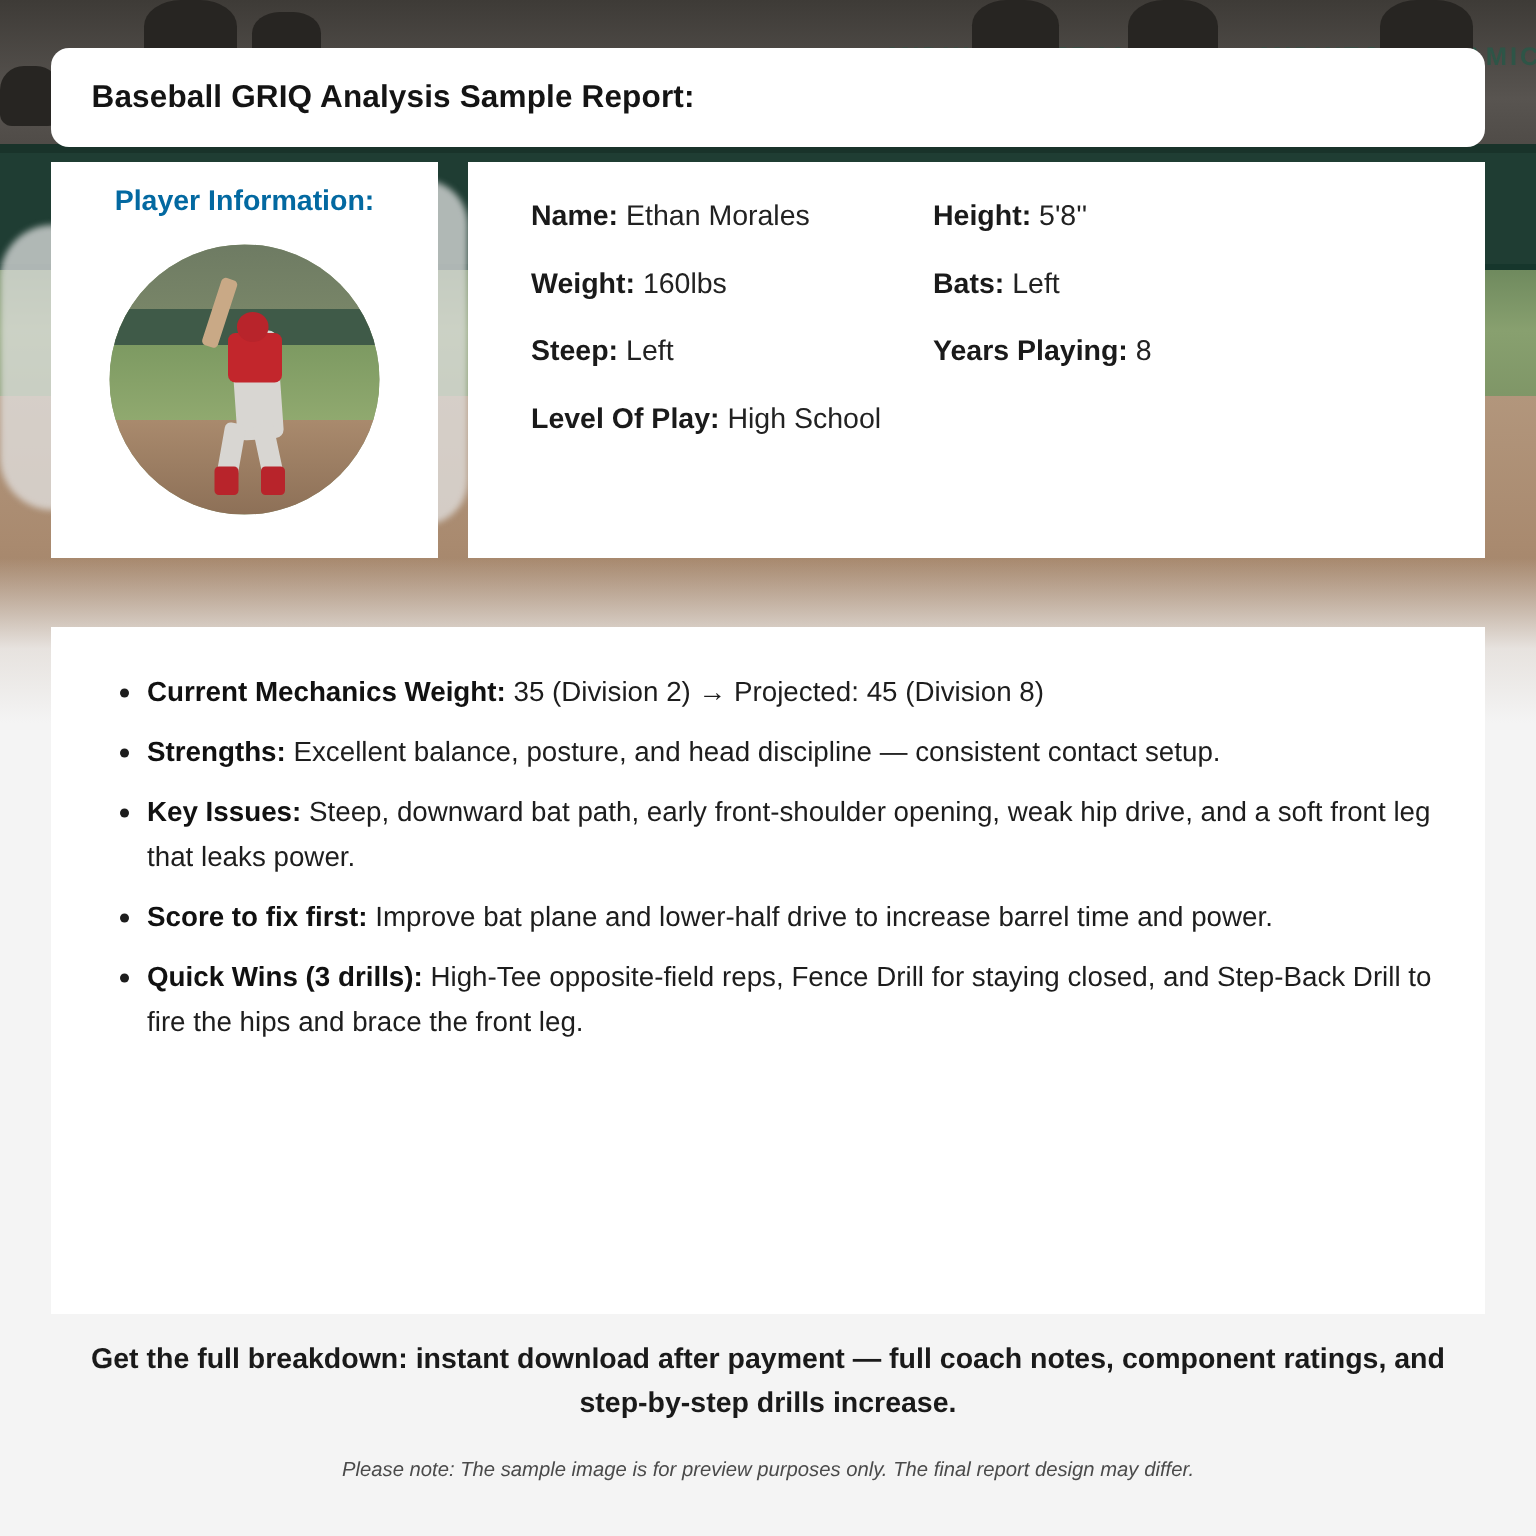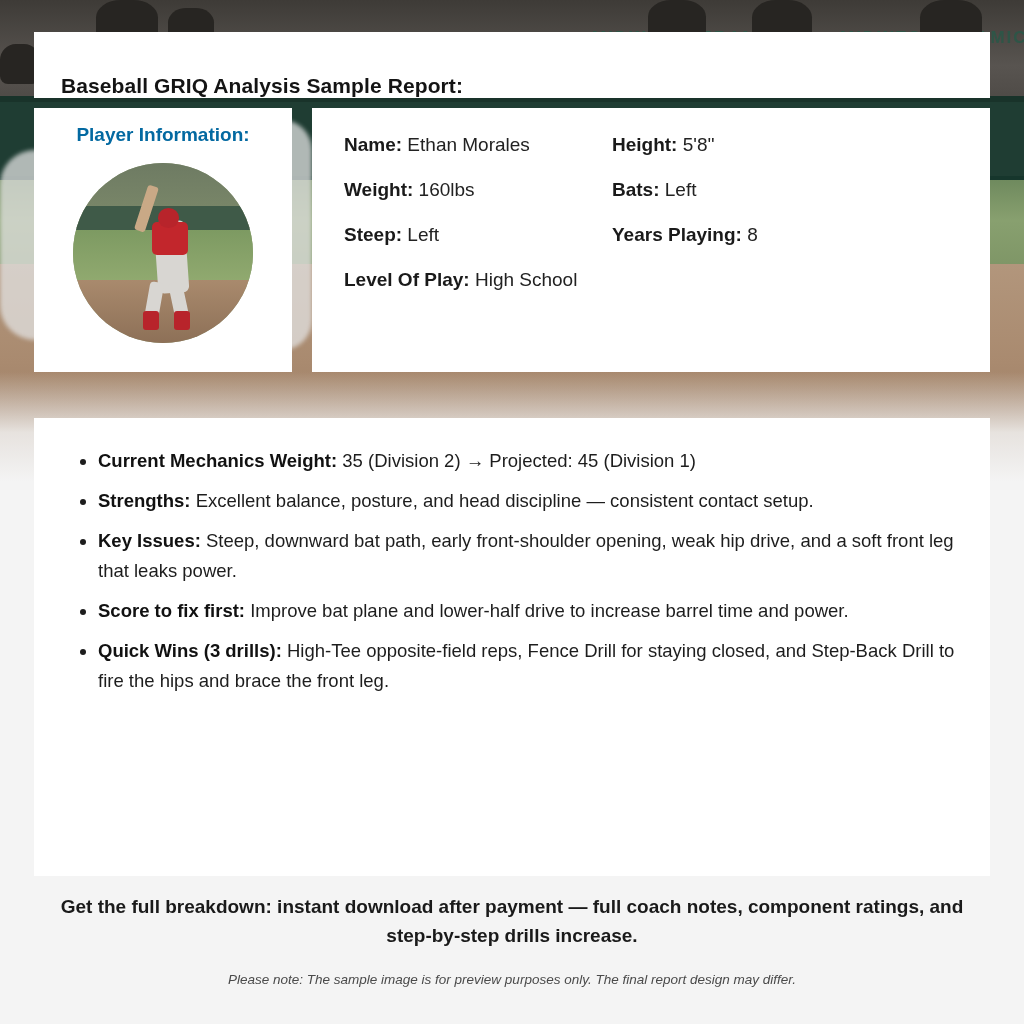--- a/index.html
+++ b/index.html
@@ -71,22 +71,23 @@
   }
 
   
   .card {
     background:#fff;
     position:absolute;
   }
 
   .title-card {
     left:34px; top:32px; width:956px; height:66px;
-    display:flex; align-items:flex-end;
+    display:flex; align-items:center;
     padding-left:27px;
+    border-radius:12px;
   }
   .title-card .title-text {
     font-size:21px;
     font-weight:bold;
     color:#141414;
     letter-spacing:0.1px;
   }
 
   .player-card {
     left:34px; top:108px; width:258px; height:264px;
@@ -129,20 +130,21 @@
     background:#b8242b; border-radius:3px; }
 
   .info-card {
     left:312px; top:108px; width:678px; height:264px;
     padding: 26px 0 0 32px;
   }
   .info-grid {
     display:grid;
     grid-template-columns: 268px 1fr;
     row-gap: 23px;
+    margin-left: 10px;
   }
   .info-item {
     font-size:19px;
     color:#1a1a1a;
     white-space:nowrap;
   }
   .info-item .lbl { font-weight:bold; }
   .info-item .val { font-weight:normal; color:#222; }
 
   
@@ -263,21 +265,21 @@
         <span class="lbl">Level Of Play:</span>
         <span class="val">High School</span>
       </div>
 
     </div>
   </div>
 
   <div class="card analysis-card">
     <ul>
       <li>
-        <span class="lbl">Current Mechanics Weight:</span><span> 35 (Division 2) → Projected: 45 (Division 1)</span>
+        <span class="lbl">Current Mechanics Weight:</span><span> 35 (Division 2) → Projected: 45 (Division 8)</span>
       </li>
       <li>
         <span class="lbl">Strengths:</span><span> Excellent balance, posture, and head discipline — consistent contact setup.</span>
       </li>
       <li>
         <span class="lbl">Key Issues:</span><span> Steep, downward bat path, early front-shoulder opening, weak hip drive, and a soft front leg that leaks power.</span>
       </li>
       <li>
         <span class="lbl">Score to fix first:</span><span> Improve bat plane and lower-half drive to increase barrel time and power.</span>
       </li>

